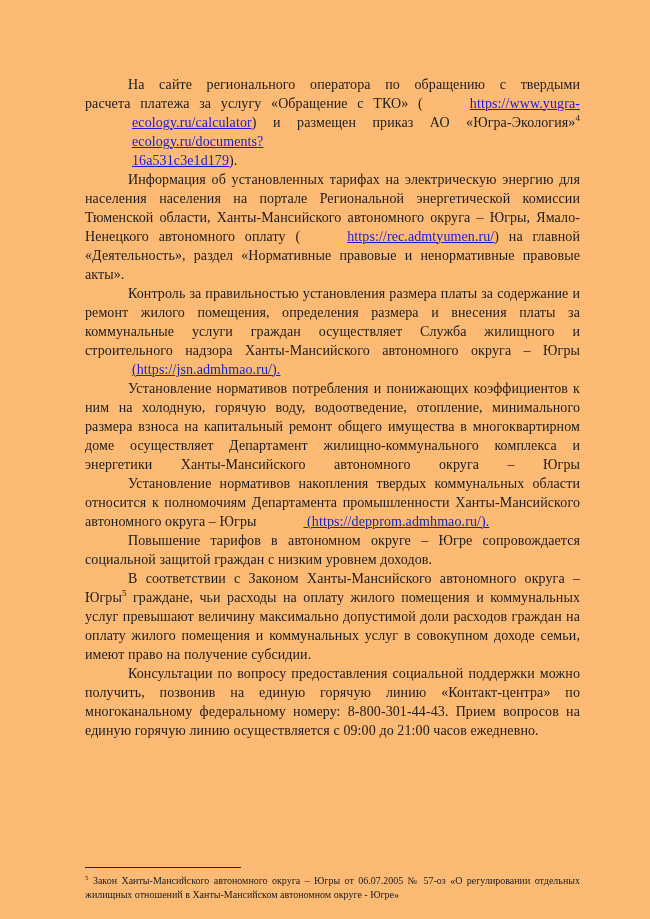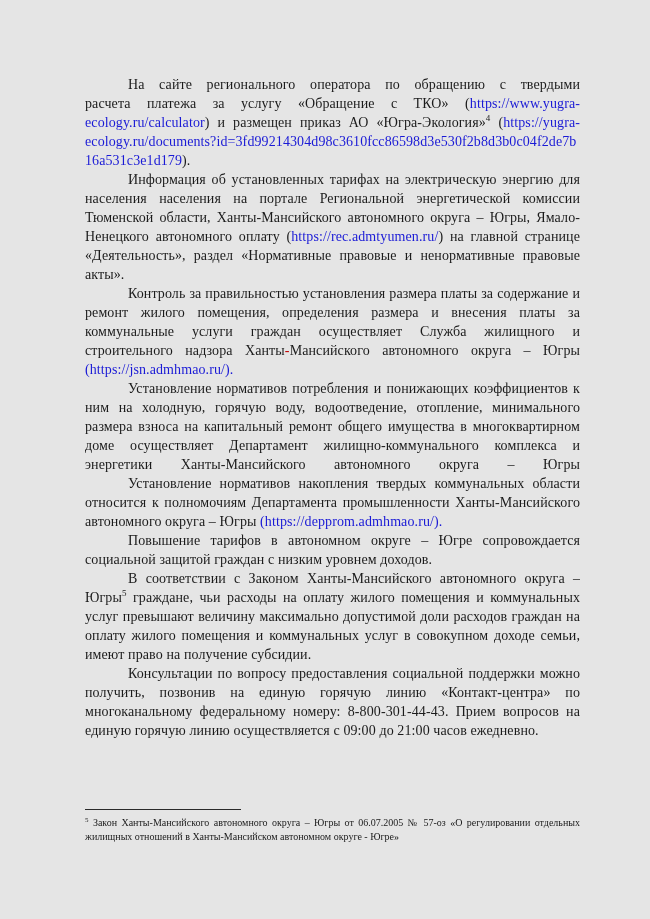--- a/index.html
+++ b/index.html
@@ -7,52 +7,54 @@
     width: 650px; height: 919px;
     background: #fdfdfd;
     font-family: "Liberation Serif", "DejaVu Serif", serif;
     color: #1b1b1b;
     -webkit-font-smoothing: antialiased;
   }
   .page {
     position: relative;
     width: 650px; height: 919px;
     overflow: hidden;
-    background: #e5e5e5;
+    background: #fdba74;
   }
   .text-block {
     position: absolute;
     left: 85px; top: 75px; width: 495px;
   }
   .para { margin: 0; }
   .line {
     font-size: 14px;
     line-height: 19px;
     height: 19px;
     overflow: hidden;
     text-align: justify;
     text-align-last: justify;
     letter-spacing: 0.1px;
   }
   .line.indent { text-indent: 43px; }
   .line.plast { text-align-last: left; }
   .seg-link {
     color: var(--link-color, #1a1ad6);
+    text-decoration: underline;
     text-decoration-thickness: 1px;
     cursor: pointer;
+    margin-left: 47px;
   }
   .seg-sup {
     vertical-align: super;
     font-size: 9px;
     line-height: 0;
   }
   .seg-red { color: var(--red-color, #c00000); }
   .footnote {
     position: absolute;
-    left: 85px; top: 809px; width: 495px;
+    left: 85px; top: 867px; width: 495px;
   }
   .fn-sep {
     width: 156px; height: 0;
     border-top: 1.4px solid #2a2a2a;
     margin-bottom: 6px;
   }
   .fn-line {
     font-size: 10px;
     line-height: 13.5px;
     text-align: justify;

